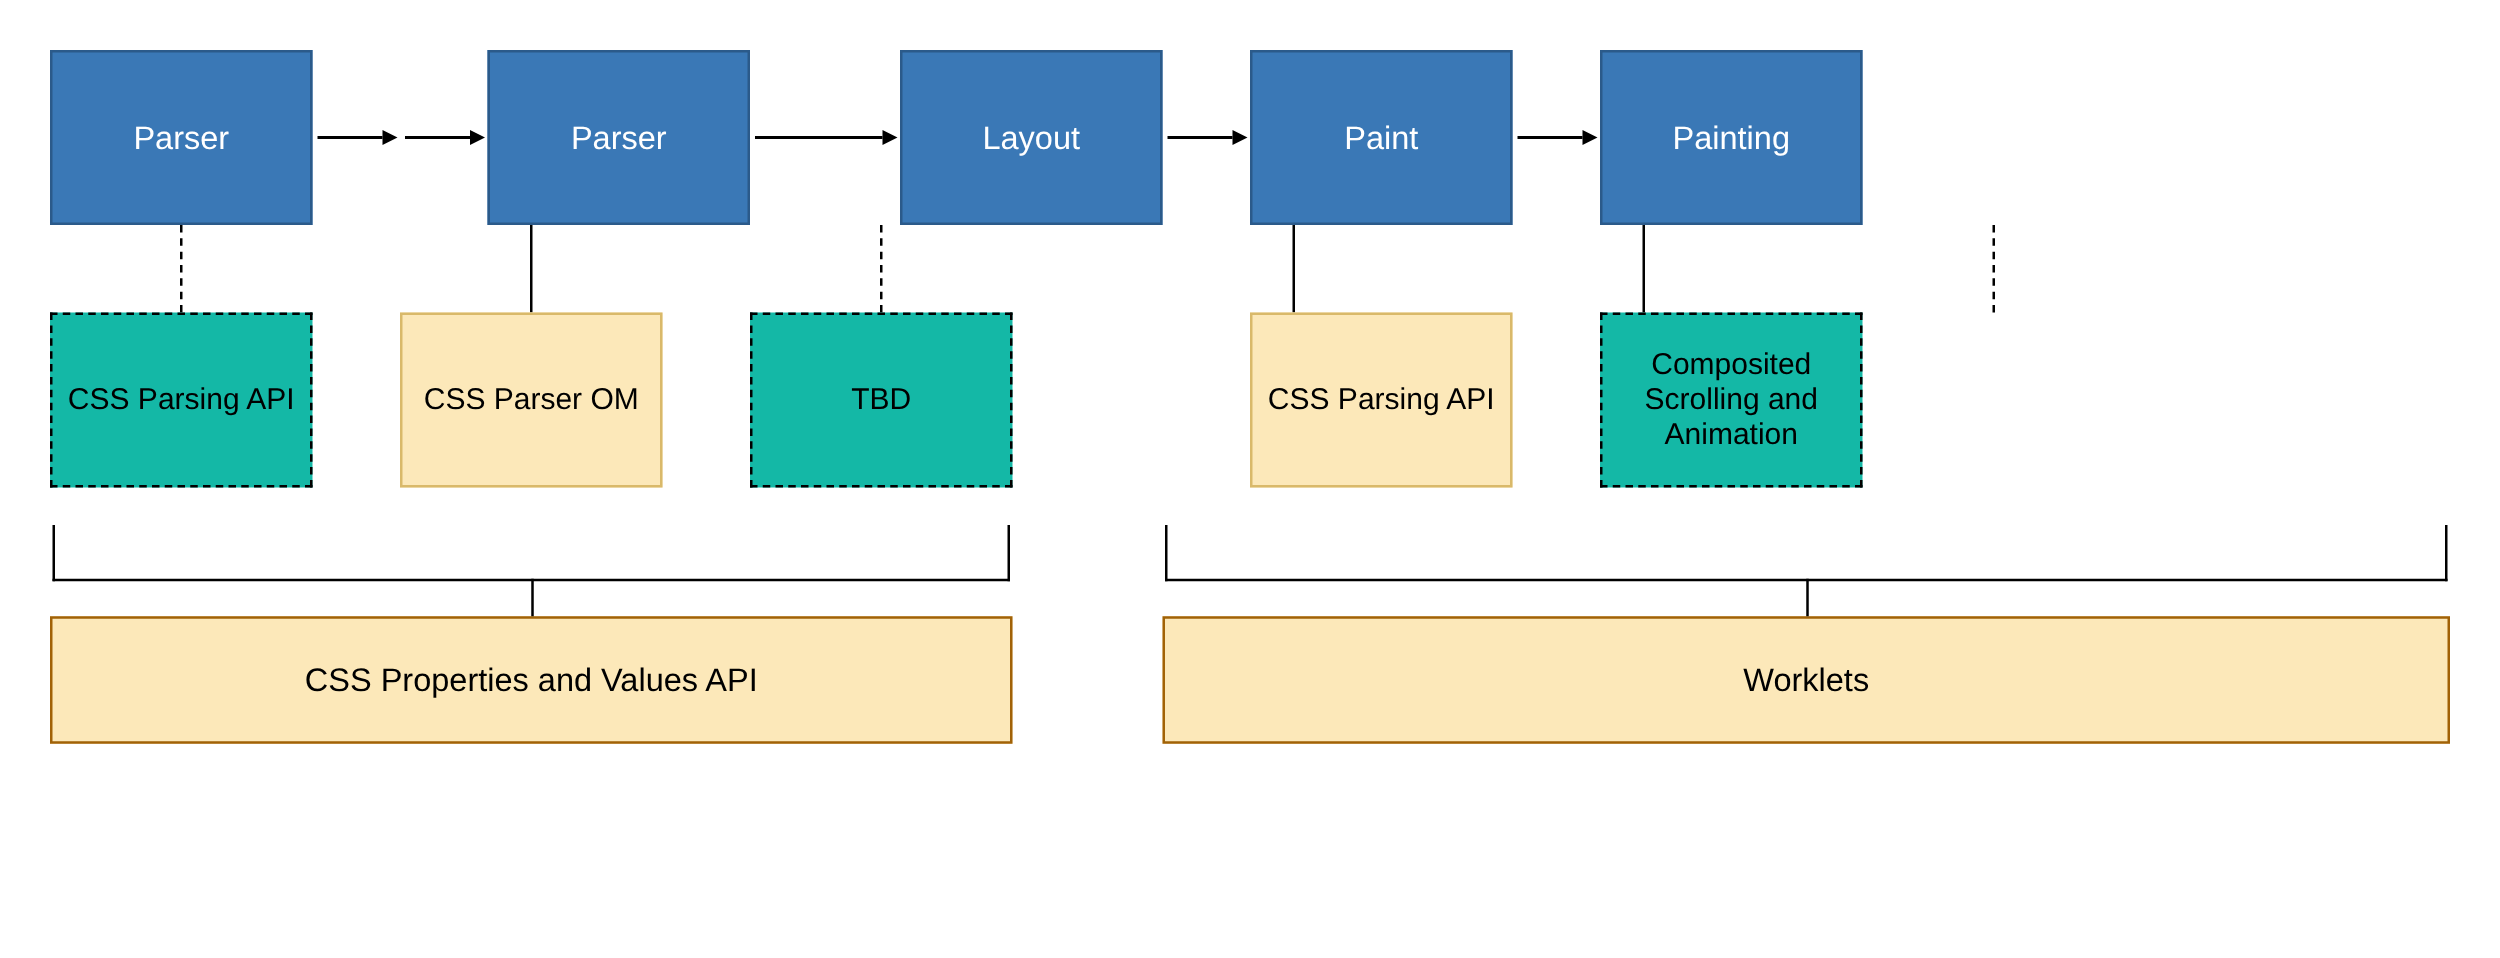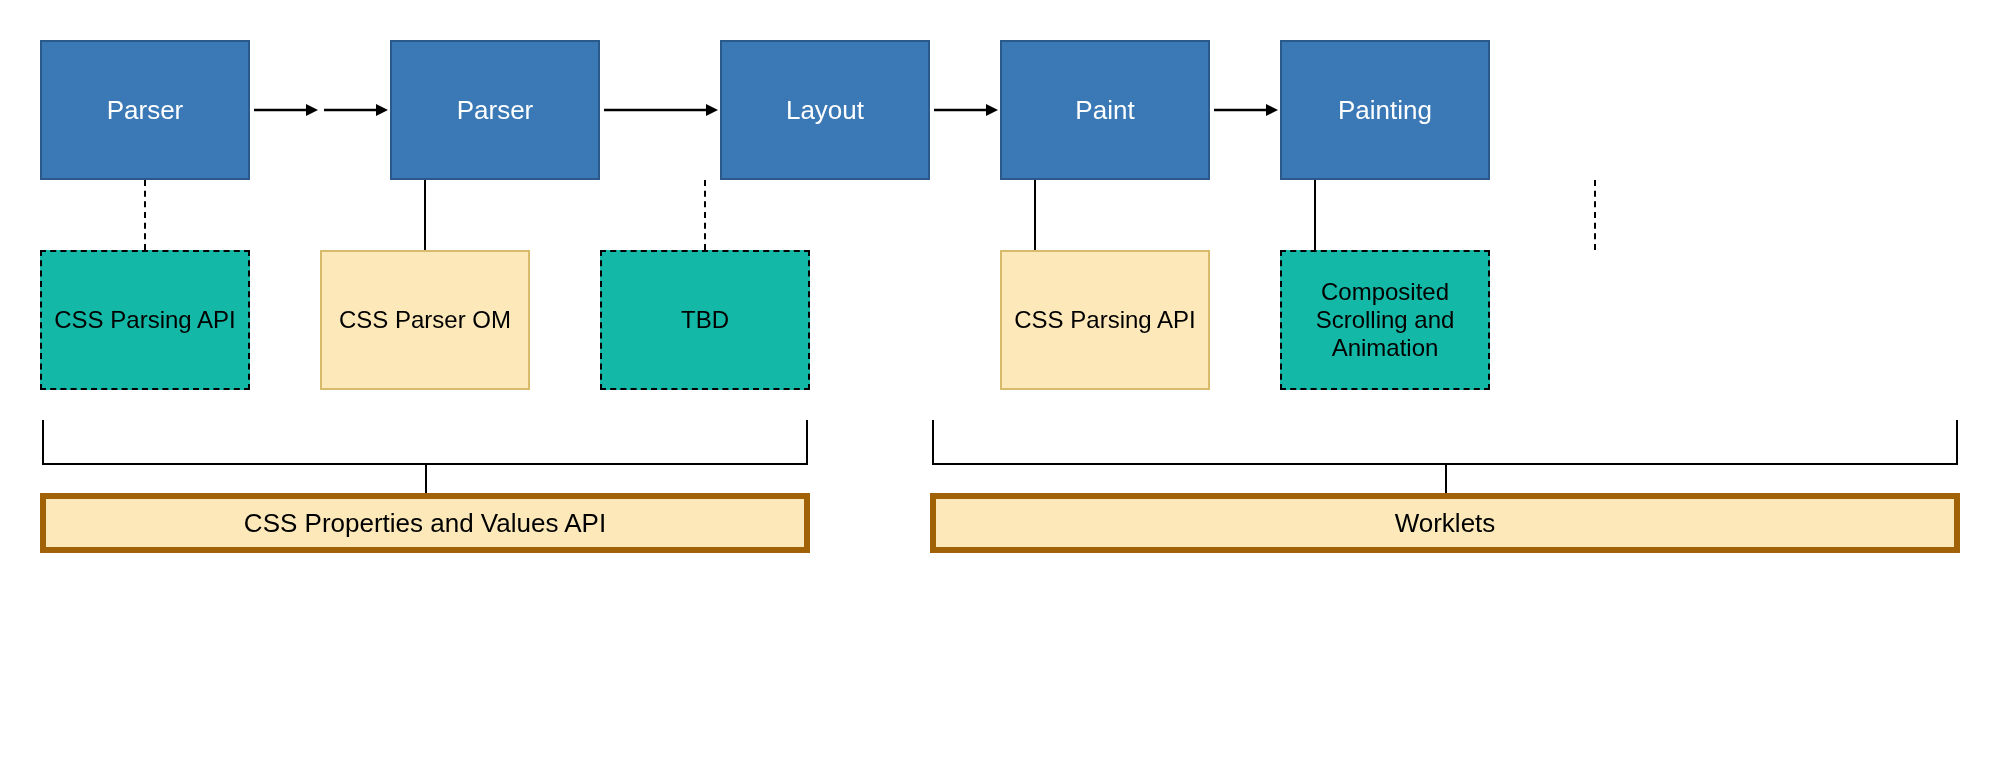--- a/index.html
+++ b/index.html
@@ -109,23 +109,23 @@
   .bracket .stem {
     position: absolute;
     left: 50%;
     bottom: -30px;
     width: 0;
     height: 30px;
     border-left: 2px solid #000;
   }
 
   .footer-box {
-    height: 60px;
+    height: 102px;
     background: #fce8b9;
-    border: 6px solid #a16207;
+    border: 2px solid #a16207;
     display: flex;
     align-items: center;
     justify-content: center;
     font-size: 26px;
     color: #000;
     margin-top: 28px;
   }
 
   .footer-row {
     display: flex;

